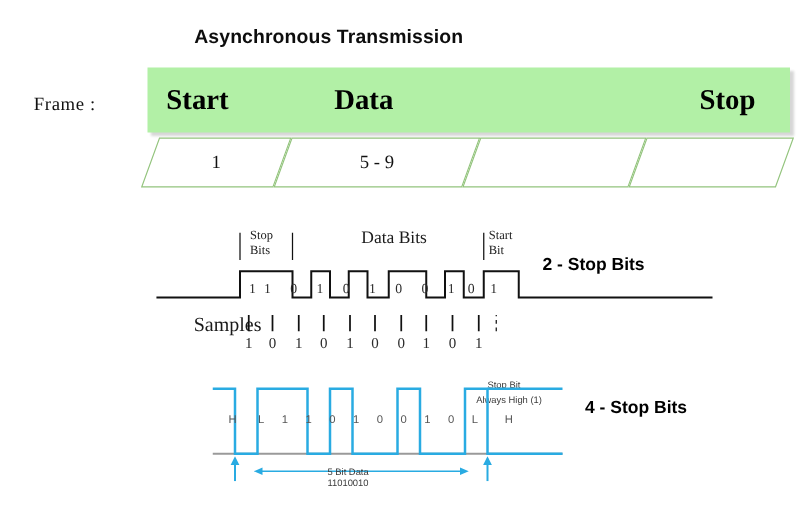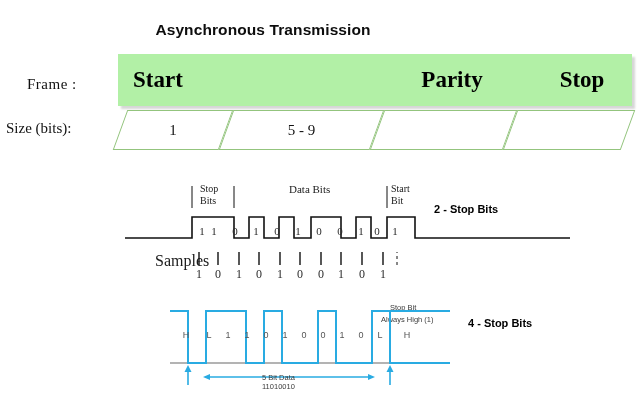--- a/index.html
+++ b/index.html
@@ -57,21 +57,21 @@
   .wave-svg{position:absolute;}
 
   .lbl{
     position:absolute;
     font-family:"Liberation Serif", serif;
     color:#1a1a1a;white-space:nowrap;
   }
   .side-note{
     position:absolute;
     font-family:"Liberation Sans", sans-serif;
-    font-weight:bold;font-size:11px;color:#000;white-space:nowrap;
+    font-weight:bold;font-size:14px;color:#000;white-space:nowrap;
   }
   .blue-lbl{
     position:absolute;
     font-family:"Liberation Sans", sans-serif;
     font-size:7.5px;color:#3a3a3a;white-space:nowrap;text-align:right;
   }
   .wv-digit{
     position:absolute;
     font-family:"Liberation Serif", serif;
     font-size:11px;color:#2b2b2b;text-align:center;white-space:nowrap;
@@ -83,42 +83,41 @@
   }
 </style>
 </head>
 <body>
 
 <div id="stage">
 
   <div class="title">Asynchronous Transmission</div>
 
   <div class="row-label" id="frame-label">Frame  :</div>
-  <div class="row-label" id="size-label">Size (bits):</div>
 
   <div class="green-band"></div>
 
   <div class="green-cell" style="left:118px;width:80px;">Start</div>
-  <div class="green-cell" style="left:382px;width:140px;">Parity</div>
+  <div class="green-cell" style="left:216px;width:150px;">Data</div>
   <div class="green-cell" style="left:532px;width:100px;">Stop</div>
 
   <div class="size-row">
     <div class="para" style="left:16px;width:106px;"></div>
     <div class="para" style="left:122px;width:151px;"></div>
     <div class="para" style="left:273px;width:133px;"></div>
     <div class="para" style="left:406px;width:118px;"></div>
 
     <div class="size-val" style="left:16px;width:106px;">1</div>
     <div class="size-val" style="left:122px;width:151px;">5 - 9</div>
   </div>
 
   <div class="lbl" style="left:200px;top:183px;font-size:10px;line-height:11px;">Stop</div>
   <div class="lbl" style="left:200px;top:195px;font-size:10px;line-height:11px;text-align:center;">Bits</div>
 
-  <div class="lbl" style="left:289px;top:183px;font-size:11px;">Data Bits</div>
+  <div class="lbl" style="left:289px;top:183px;font-size:14px;">Data Bits</div>
 
   <div class="lbl" style="left:391px;top:183px;font-size:10px;line-height:11px;">Start</div>
   <div class="lbl" style="left:391px;top:195px;font-size:10px;line-height:11px;">Bit</div>
 
   <div class="lbl" style="left:155px;top:252px;font-size:16px;">Samples</div>
 
   <div class="side-note" style="left:434px;top:203px;">2 - Stop Bits</div>
 
   <svg class="wave-svg" style="left:125px;top:186px;" width="450" height="56">
 

